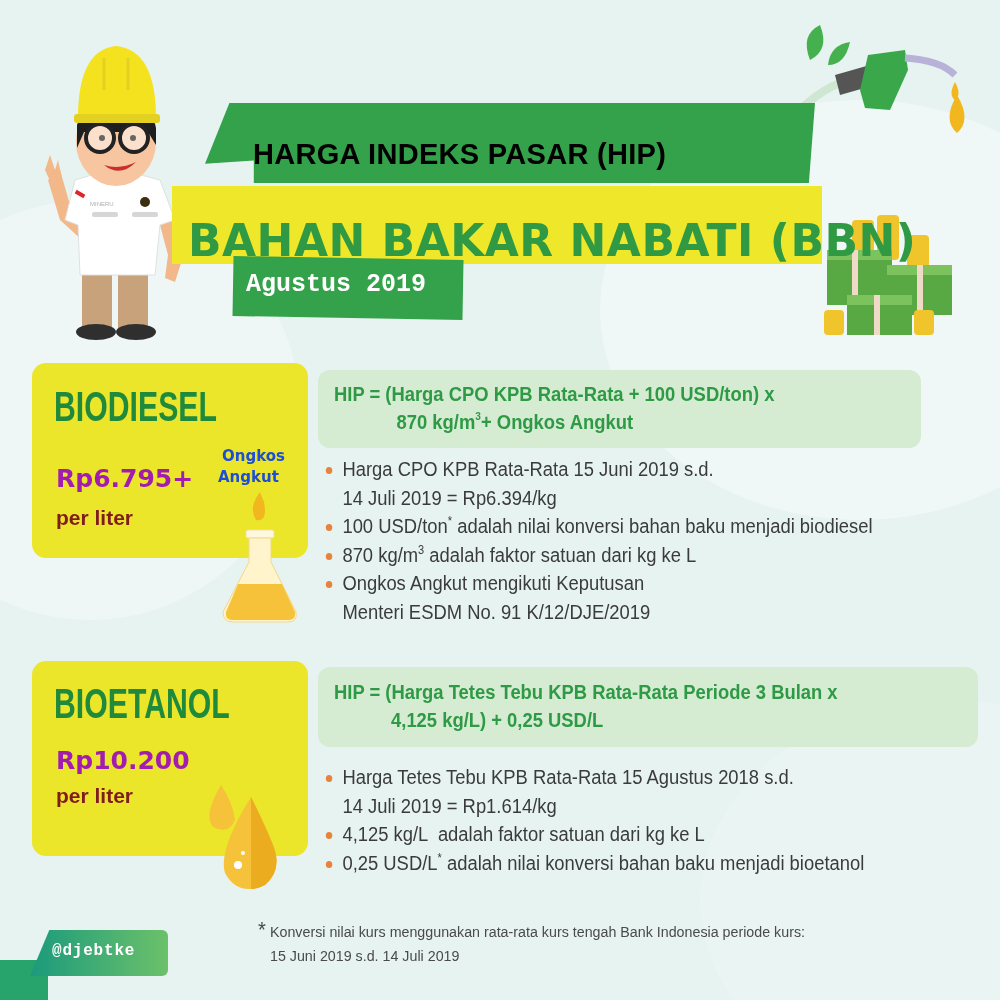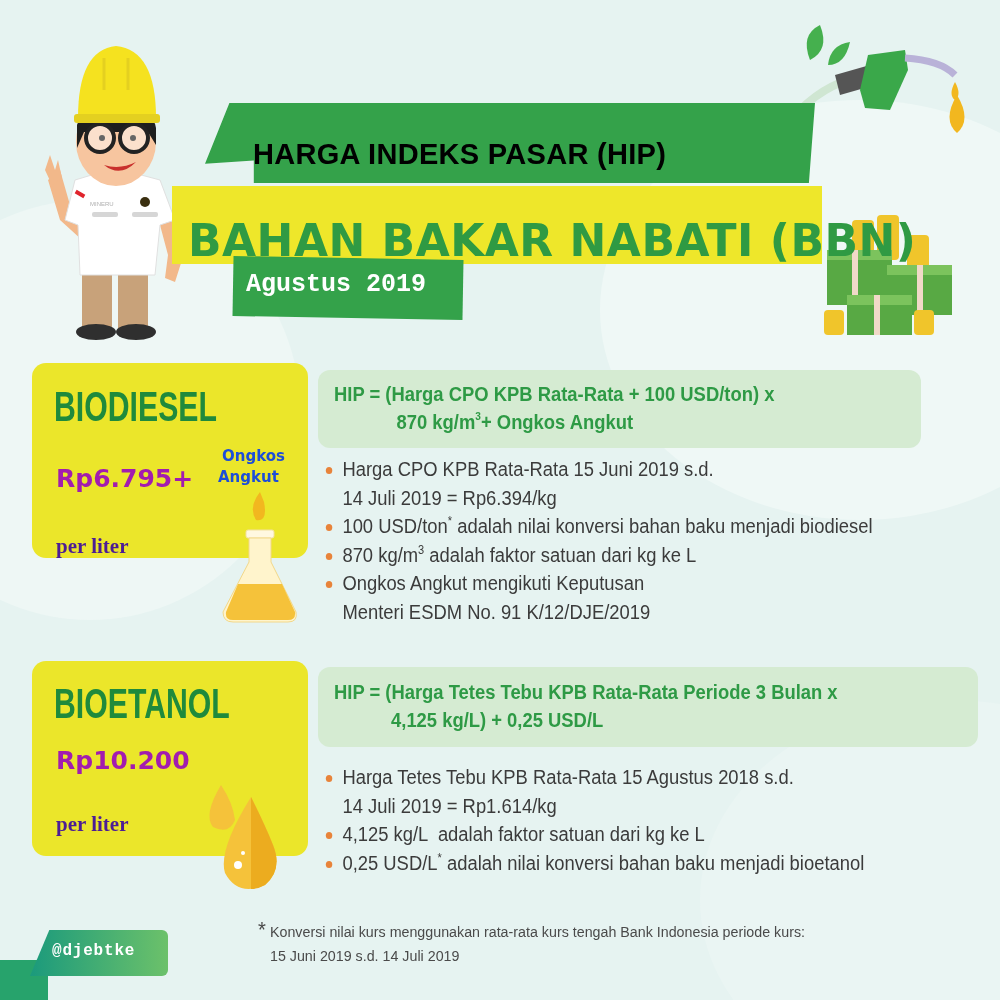--- a/index.html
+++ b/index.html
@@ -51,22 +51,22 @@
     position: absolute;
     font-family: "Liberation Sans Narrow", "Liberation Sans", sans-serif;
     font-weight: bold; color: #1f8a3c; font-size: 42px;
     transform: scaleX(0.72); transform-origin: left top; letter-spacing: 0px;
   }
   .price {
     position: absolute; font-family: "DejaVu Sans", sans-serif; font-weight: bold;
     color: #a21caf; font-size: 25px;
   }
   .perliter {
-    position: absolute; font-family: Liberation Serif, serif; font-weight: bold;
-    color: #4c1d95; font-size: 21px; margin-top: 28px;
+    position: absolute; font-family: Liberation Sans, sans-serif; font-weight: bold;
+    color: #7f1d1d; font-size: 21px;
   }
   .ongkos {
     position: absolute; font-family: "DejaVu Sans", sans-serif; font-weight: bold;
     color: #1d4ed8; font-size: 15px; line-height: 21px; text-align: left;
   }
 
   
   .formula-box {
     position: absolute; background: #d5ebd2; border-radius: 12px;
   }

